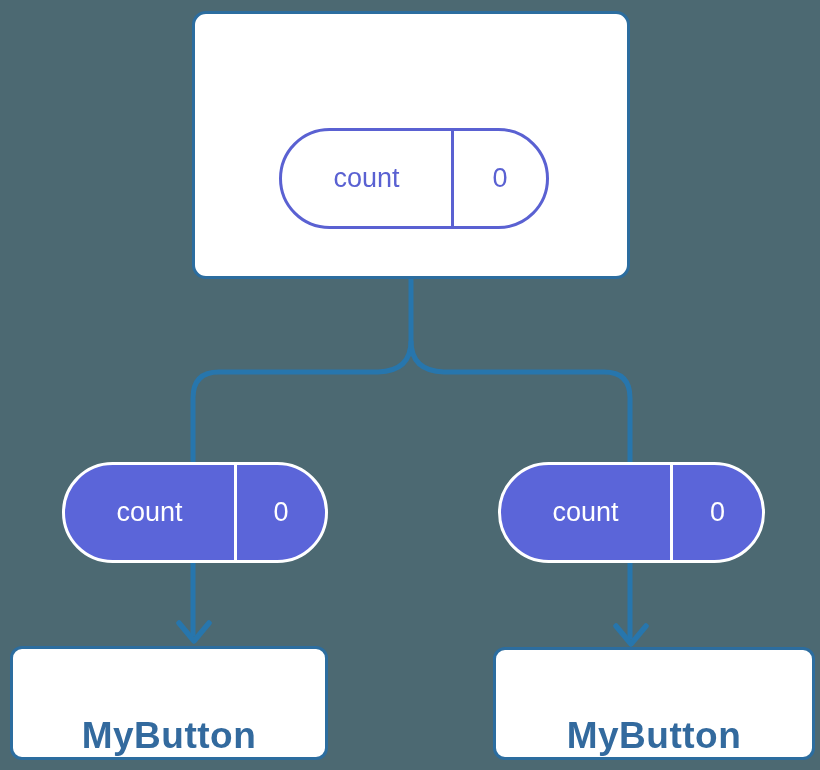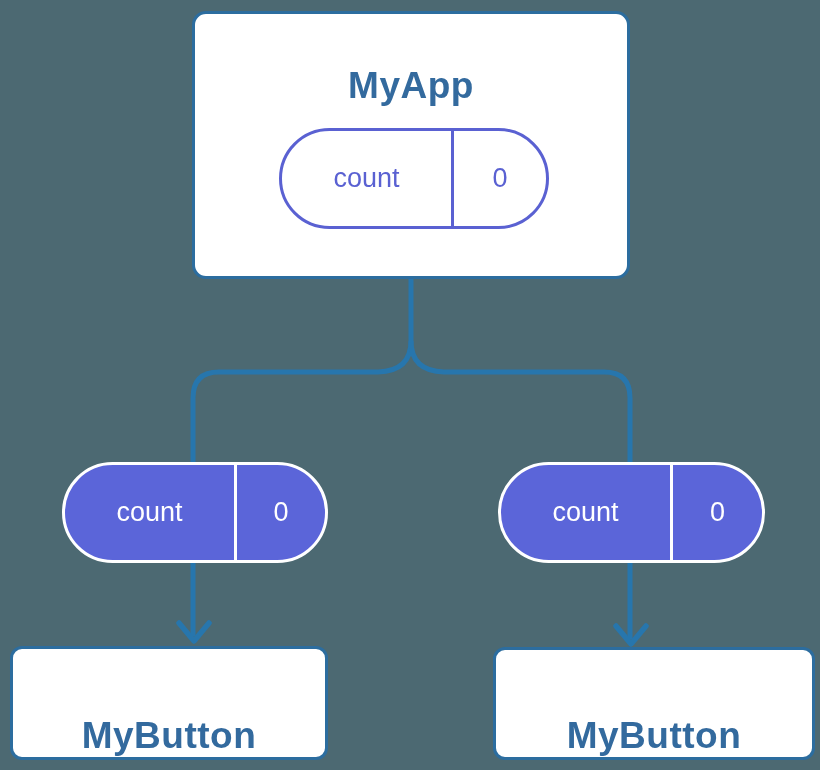--- a/index.html
+++ b/index.html
@@ -90,21 +90,20 @@
     <path d="M411 279 V341"></path>
     <path d="M411 341 Q411 371 378 372 H219 Q193 372 193 398 V462"></path>
     <path d="M411 341 Q411 371 444 372 H604 Q630 372 630 398 V462"></path>
     <path d="M193 462 V636"></path>
     <path class="arrowhead" d="M179 623 L194 641 L209 623"></path>
     <path d="M630 462 V639"></path>
     <path class="arrowhead" d="M616 626 L631 644 L646 626"></path>
   </svg>
 
   <div class="node root-node">
-    <div class="node-title">MyApp</div>
     <div class="pill pill-outlined">
       <span class="pill-key">count</span>
       <span class="pill-divider"></span>
       <span class="pill-value">0</span>
     </div>
   </div>
 
   <div class="pill pill-filled pill-left">
     <span class="pill-key">count</span>
     <span class="pill-divider"></span>

